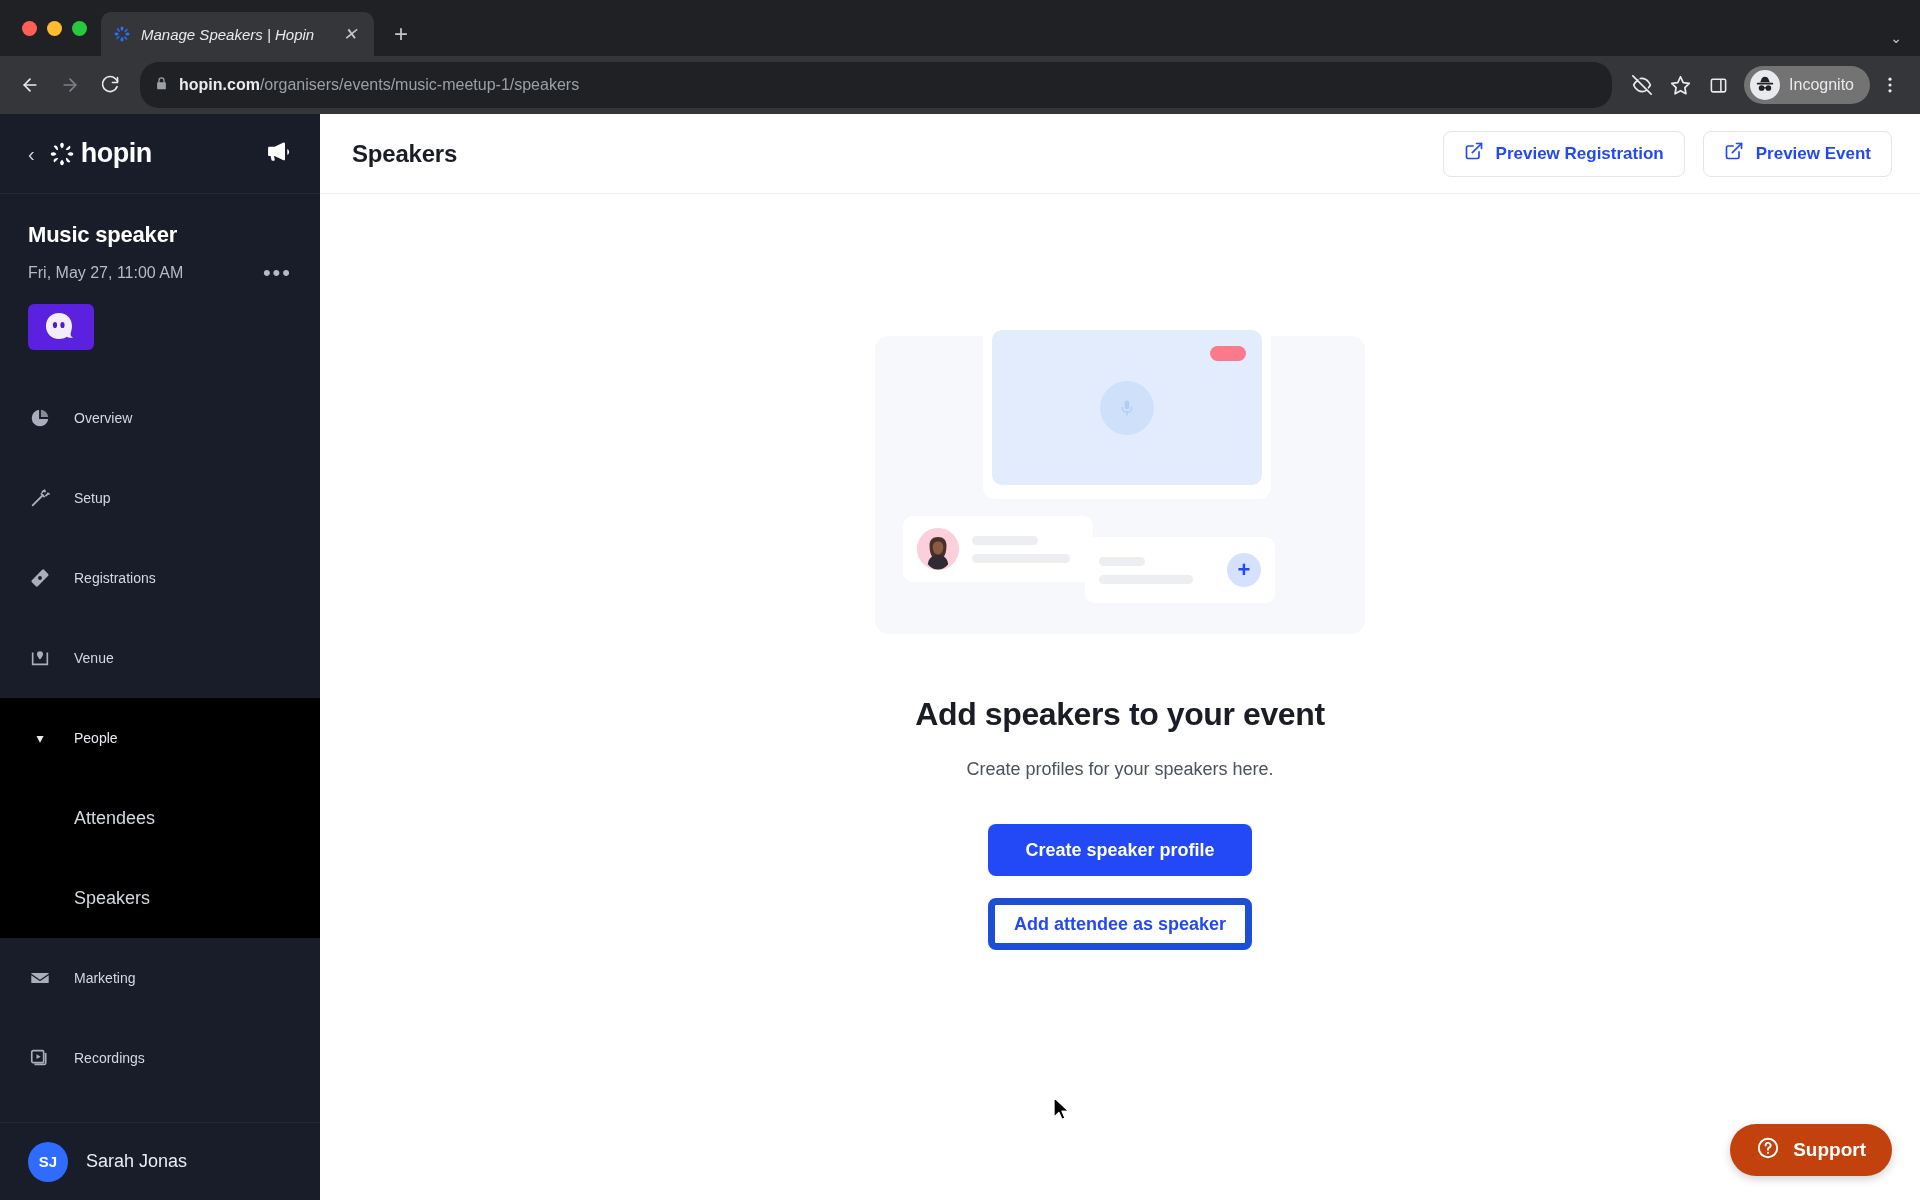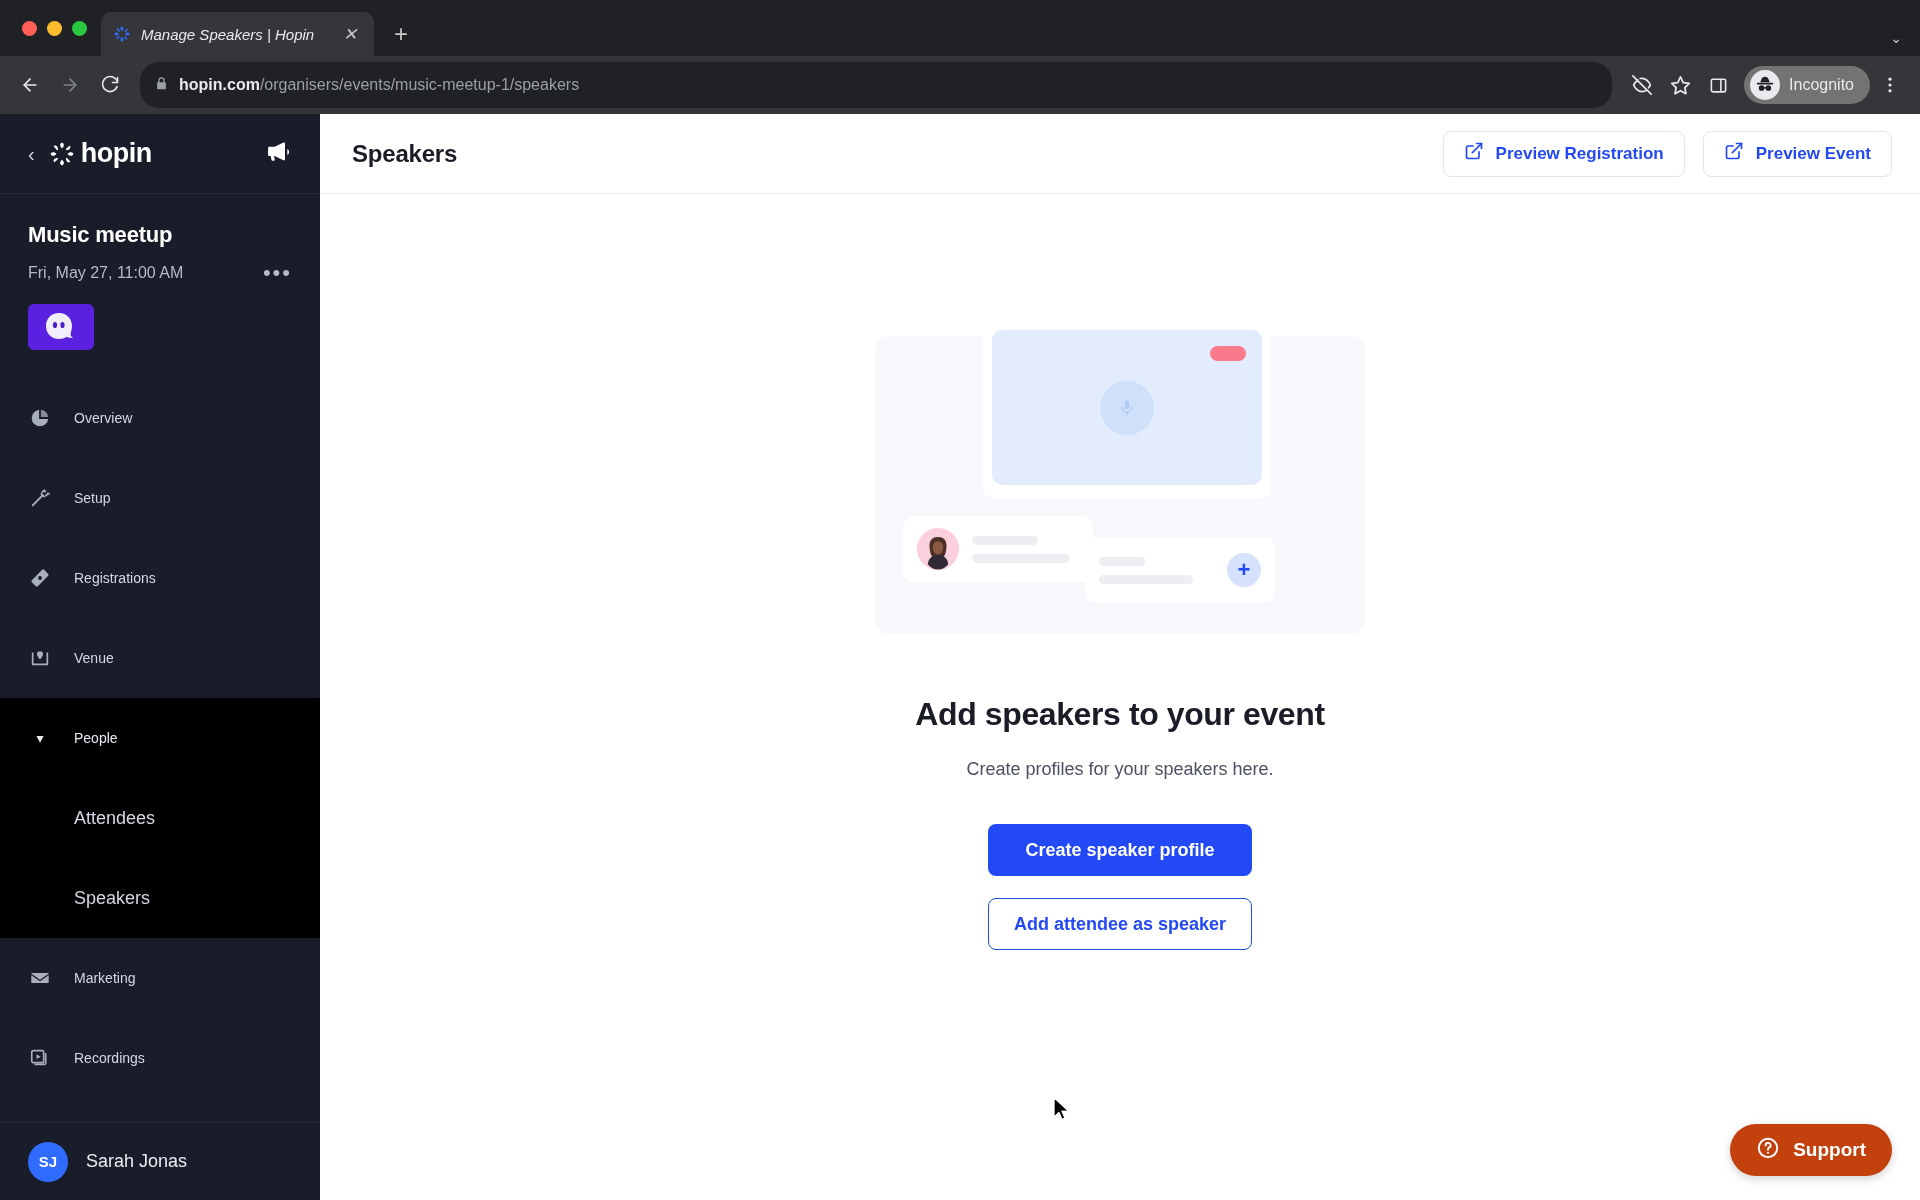--- a/index.html
+++ b/index.html
@@ -100,21 +100,21 @@
 
   .empty-title { font-size: 32px; font-weight: 700; color: #1b1d26; margin-top: 62px; letter-spacing: -0.4px; }
   .empty-sub { font-size: 18px; color: #4b5160; margin-top: 26px; }
   .primary-btn {
     margin-top: 44px; height: 52px; min-width: 264px; background: #2348f5; color: #fff;
     border: none; border-radius: 8px; font-size: 18px; font-weight: 700; font-family: inherit;
     display: flex; align-items: center; justify-content: center;
   }
   .secondary-btn {
     margin-top: 22px; height: 52px; min-width: 264px; background: #fff; color: #2348f5;
-    border: 1px solid #1d4ed8; border-radius: 8px; font-size: 18px; font-weight: 700; font-family: inherit;
+    border: 7px solid #1d4ed8; border-radius: 8px; font-size: 18px; font-weight: 700; font-family: inherit;
     display: flex; align-items: center; justify-content: center;
   }
 
   .support {
     position: absolute; right: 28px; bottom: 24px; height: 52px; background: #c2410c;
     border-radius: 26px; display: flex; align-items: center; gap: 13px; padding: 0 26px;
     color: #fff; font-size: 19px; font-weight: 700; box-shadow: 0 3px 10px rgba(0,0,0,.18);
   }
 
   .cursor { position: absolute; left: 732px; top: 982px; width: 22px; height: 26px; pointer-events: none; }
@@ -240,21 +240,21 @@
         </span>
         <span class="sb-megaphone">
           <svg width="28" height="28" viewBox="0 0 24 24" fill="#fff">
               <path d="M3.5 9.4v5.2c0 .5.4.9.9.9h1.3l.7 3.4c.1.4.4.7.9.7h1c.6 0 1-.5.9-1.1l-.6-3h.5l7.6 3.6c.6.3 1.3-.1 1.3-.8V4.7c0-.7-.7-1.1-1.3-.8L9.1 7.5H4.4c-.5 0-.9.4-.9.9z"></path>
               <path d="M20 9.4v5.2c.9-.5 1.5-1.5 1.5-2.6S20.9 9.9 20 9.4z"></path>
             </svg>
         </span>
       </div>
 
       <div class="sb-event">
-        <div class="sb-event-name">Music meetup</div>
+        <div class="sb-event-name">Music speaker</div>
         <div class="sb-event-row">
           <span class="sb-event-date">Fri, May 27, 11:00 AM</span>
           <span class="sb-event-dots">•••</span>
         </div>
         <div class="sb-thumb">
           <svg width="44" height="34" viewBox="0 0 44 34">
             <path d="M20 3c8 0 13 6 13 13 0 4.5-2 7.6-1.2 9.4.6 1.4 2.4 2 2.4 2s-4 1.1-6.4-.6C25.6 28.3 23 29 20 29 12 29 7 23.3 7 16S12 3 20 3z" fill="#f3eefb"></path>
             <ellipse cx="16" cy="15" rx="2.1" ry="3.1" fill="#4b1fc9"></ellipse>
             <ellipse cx="23.5" cy="15" rx="2.1" ry="3.1" fill="#4b1fc9"></ellipse>
           </svg>

